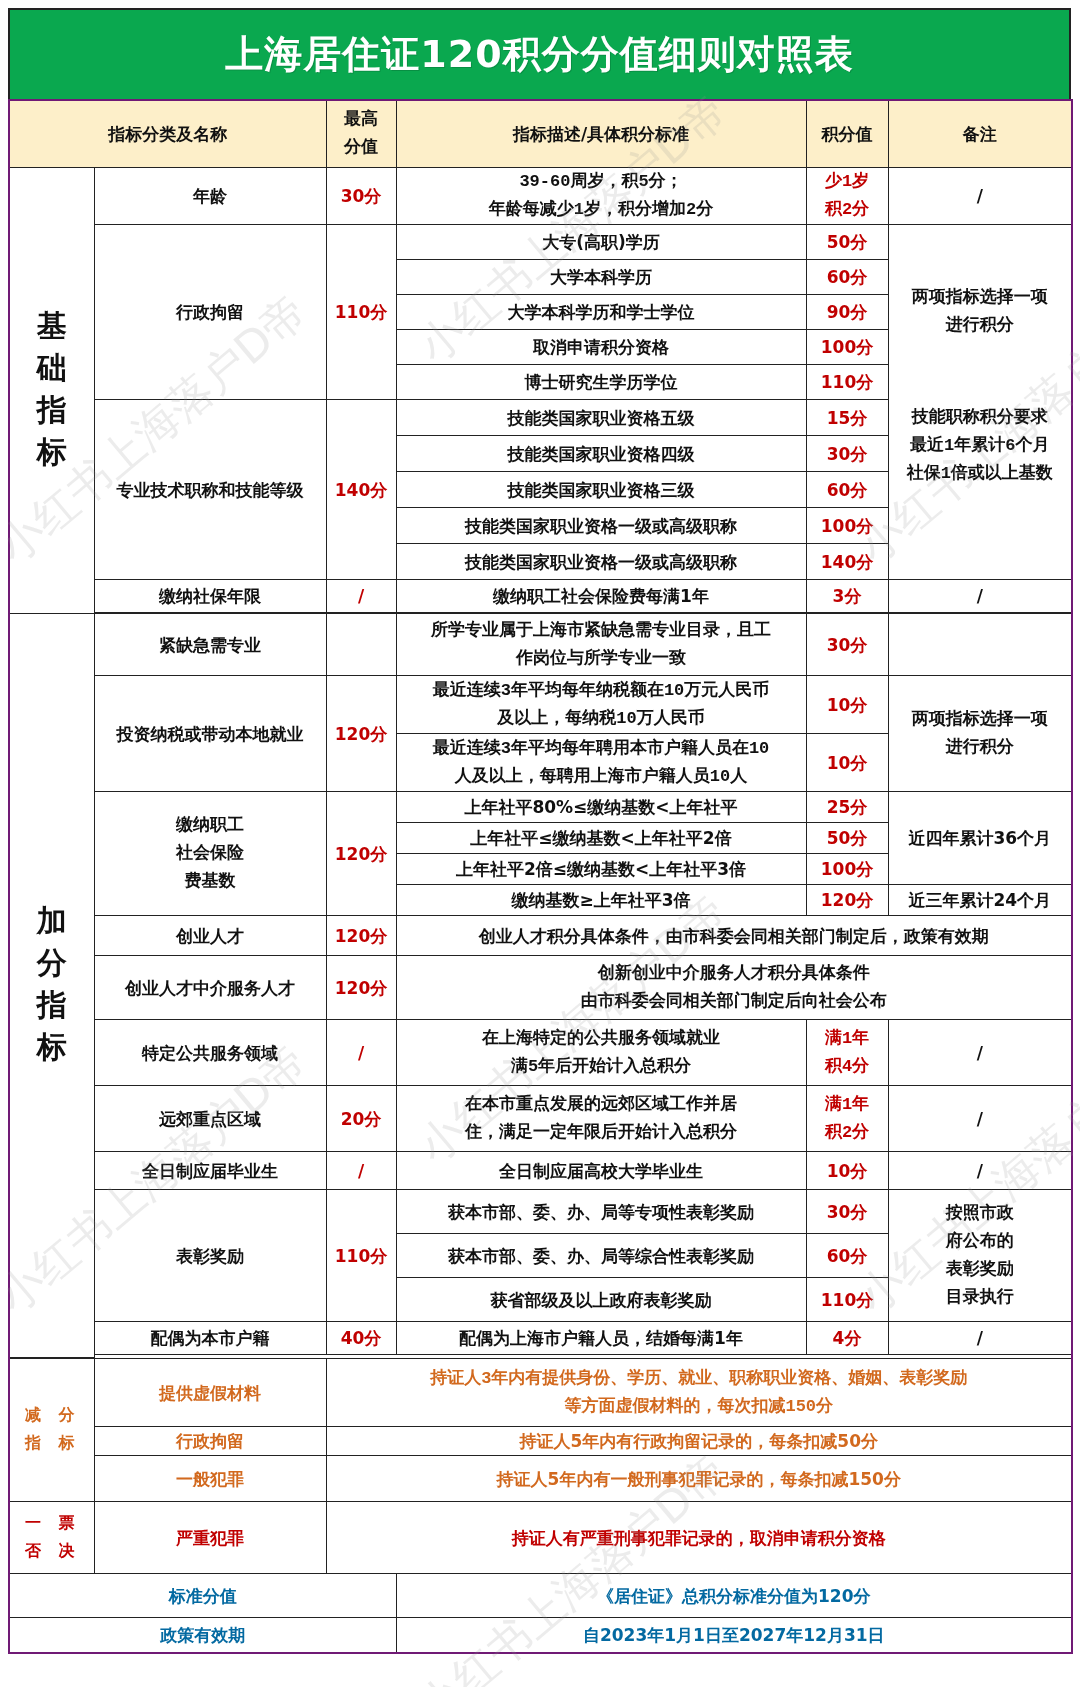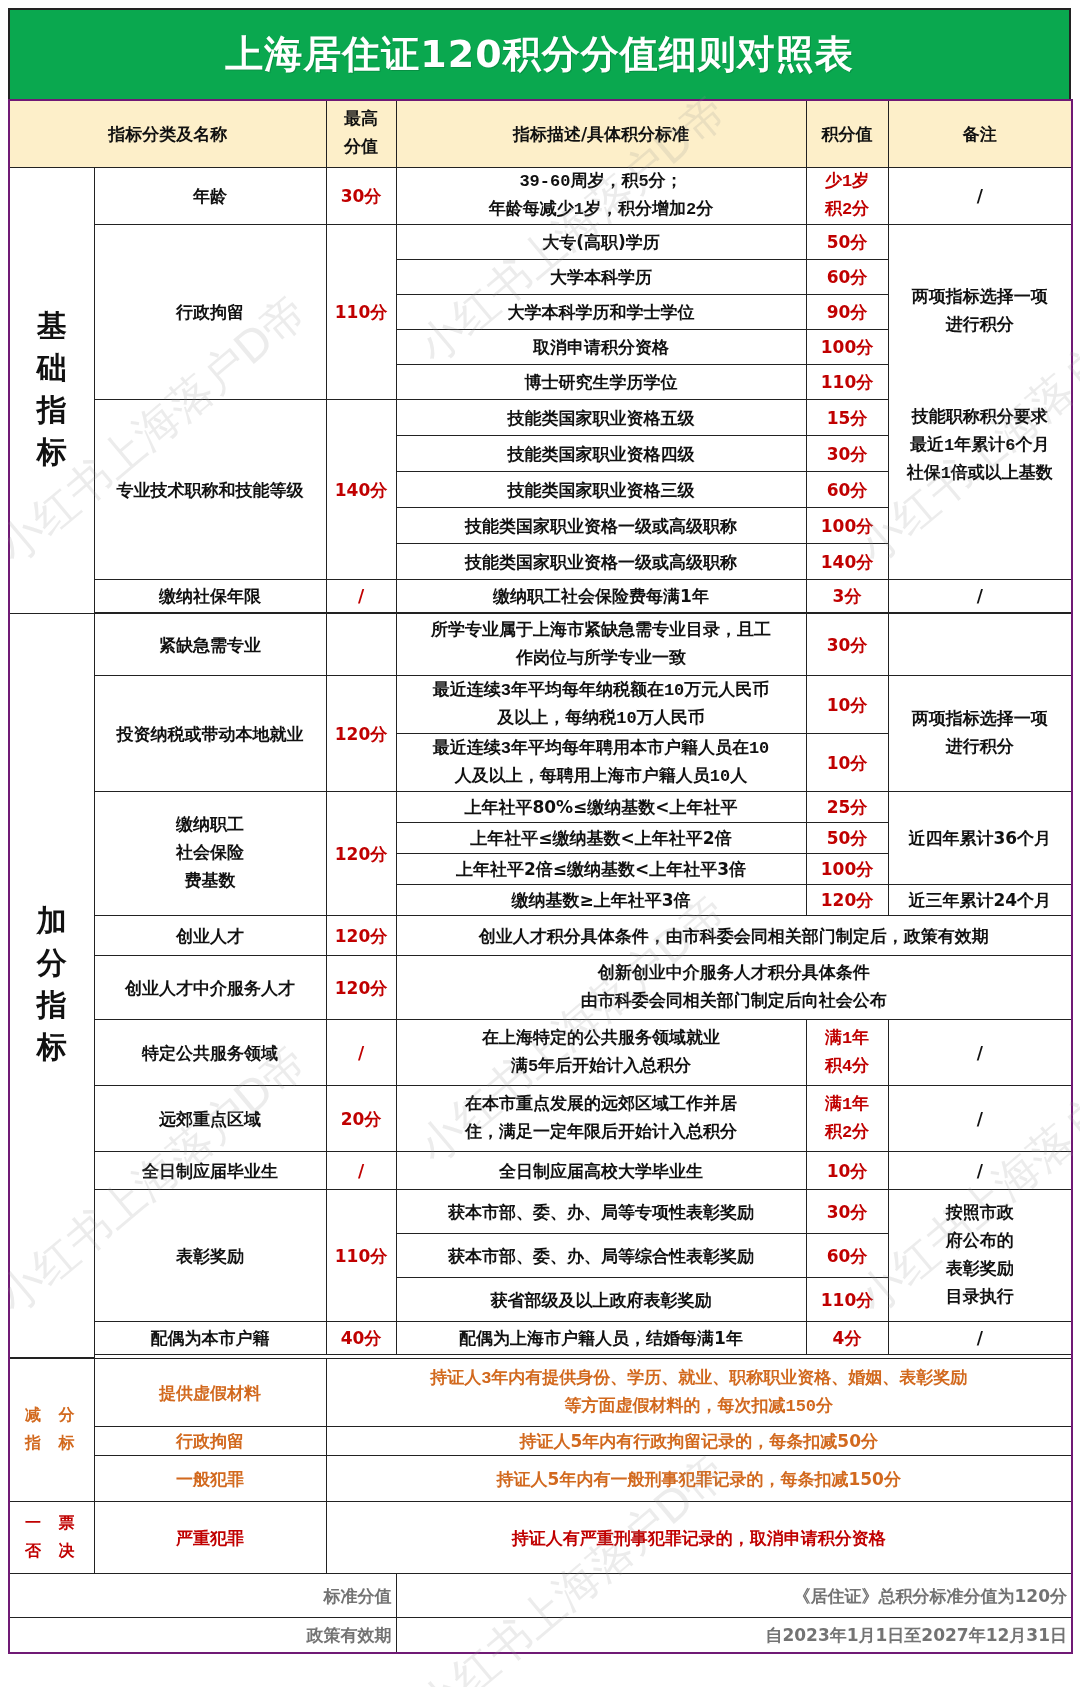--- a/index.html
+++ b/index.html
@@ -10,21 +10,21 @@
                display: flex; align-items: center; justify-content: center; box-sizing: border-box; }
   .title-bar span { color: #ffffff; font-size: 38px; font-weight: bold; letter-spacing: 1px;
                     text-shadow: 1px 1px 0 rgba(0,0,0,0.15); }
   table { border-collapse: collapse; width: 1063px; table-layout: fixed; }
   td, th { border: 1.5px solid #222; text-align: center; vertical-align: middle; font-weight: bold;
            font-size: 17px; color: #111; padding: 0 4px; line-height: 28px; }
   th { background: #fdefc9; font-size: 17px; }
   .hdr th { height: 66px; }
   .red { color: #c00000; }
   .orange { color: #d2691e; }
-  .blue { color: #737373; text-align: right; }
+  .blue { color: #0369a1; }
   .darkred { color: #c00000; }
   .cat { font-size: 30px; line-height: 42px; }
   .cat-small { font-size: 16px; line-height: 28px; letter-spacing: 4px; }
   .pre { white-space: pre-line; font-family: Liberation Mono, monospace; }
   .wm { position: absolute; color: rgba(150,150,150,0.18); font-size: 44px; transform: rotate(-40deg);
         pointer-events: none; white-space: nowrap; font-weight: normal; }
   .outer { border: 2px solid #701a75; }
 </style>
 </head>
 <body>

